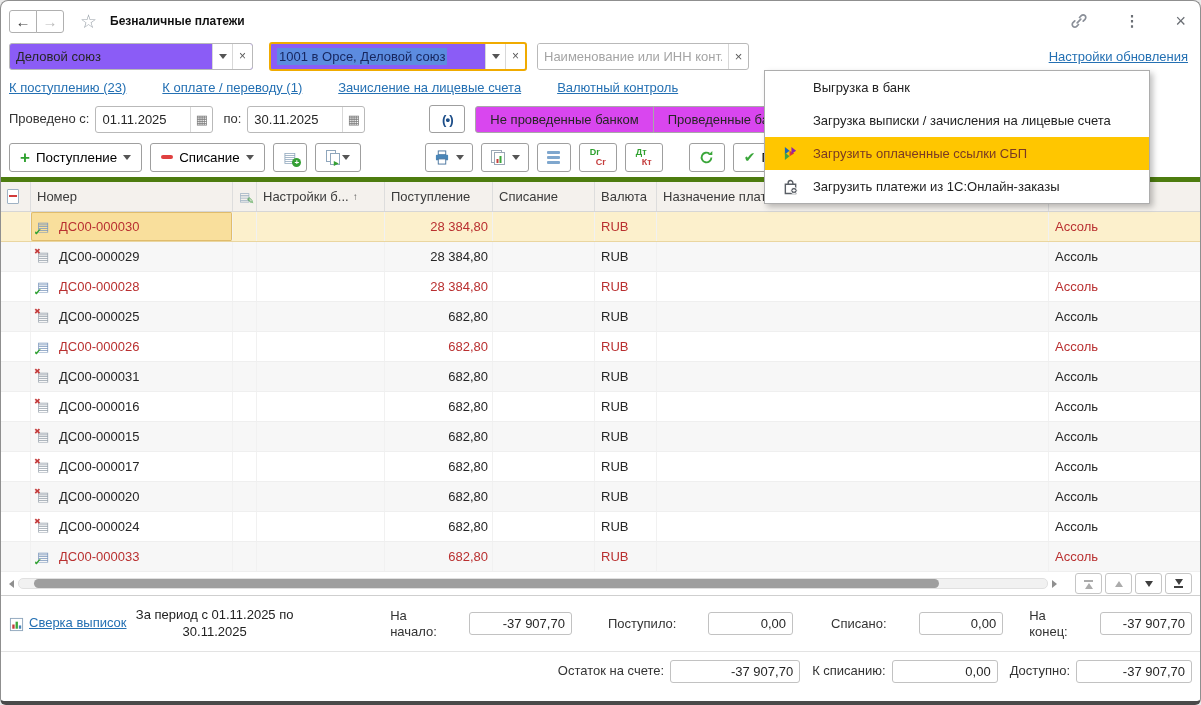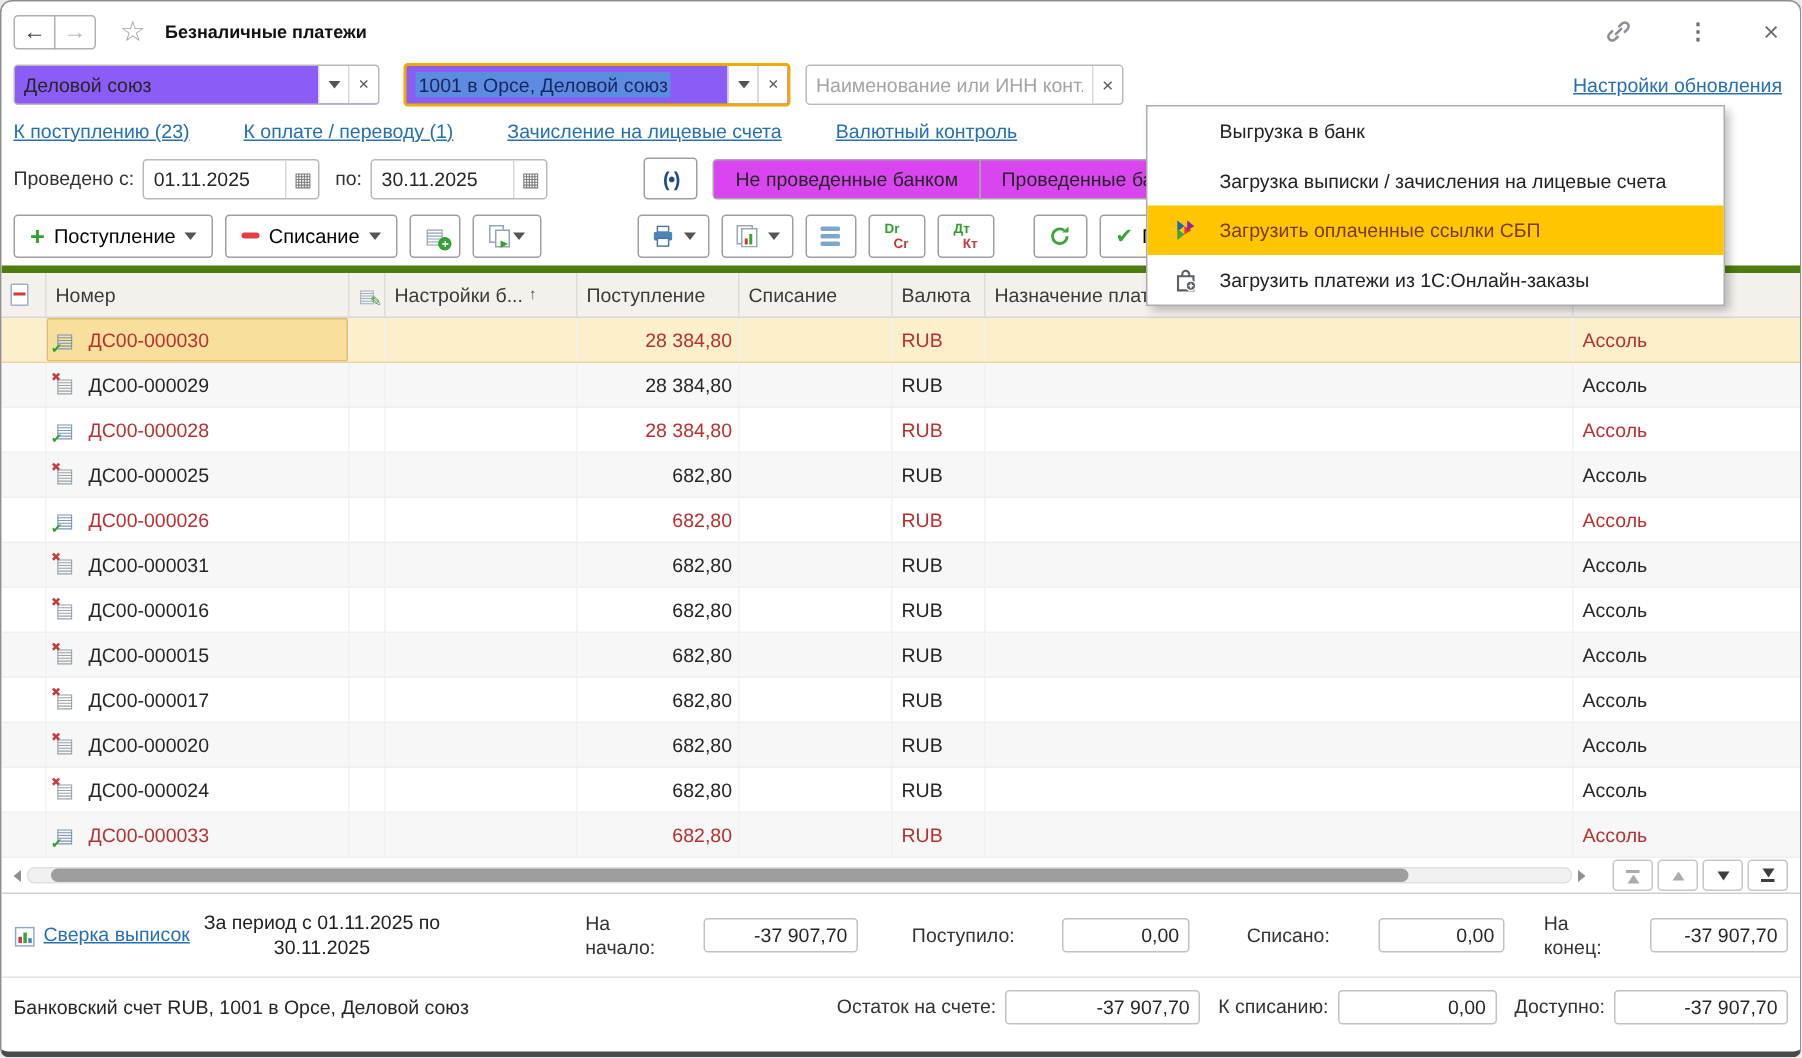--- a/index.html
+++ b/index.html
@@ -536,21 +536,20 @@
     <div class="ffield" style="width:106px;margin-left:6px">
         <span>0,00</span>
       </div>
     <span class="flabel" style="width:44px;margin-left:0">На конец:</span>
     <div class="ffield" style="width:116px;margin-left:6px">
         <span>-37 907,70</span>
       </div>
   </div>
 
   <div class="footer2">
-    <span>Банковский счет RUB, 1001 в Opce, Деловой союз</span>
     <span class="flabel" style="margin-left:auto">Остаток на счете:</span>
     <div class="ffield" style="width:130px;margin-left:6px">
         <span>-37 907,70</span>
       </div>
     <span class="flabel" style="margin-left:12px">К списанию:</span>
     <div class="ffield" style="width:106px;margin-left:6px">
         <span>0,00</span>
       </div>
     <span class="flabel" style="margin-left:12px">Доступно:</span>
     <div class="ffield" style="width:116px;margin-left:6px">

